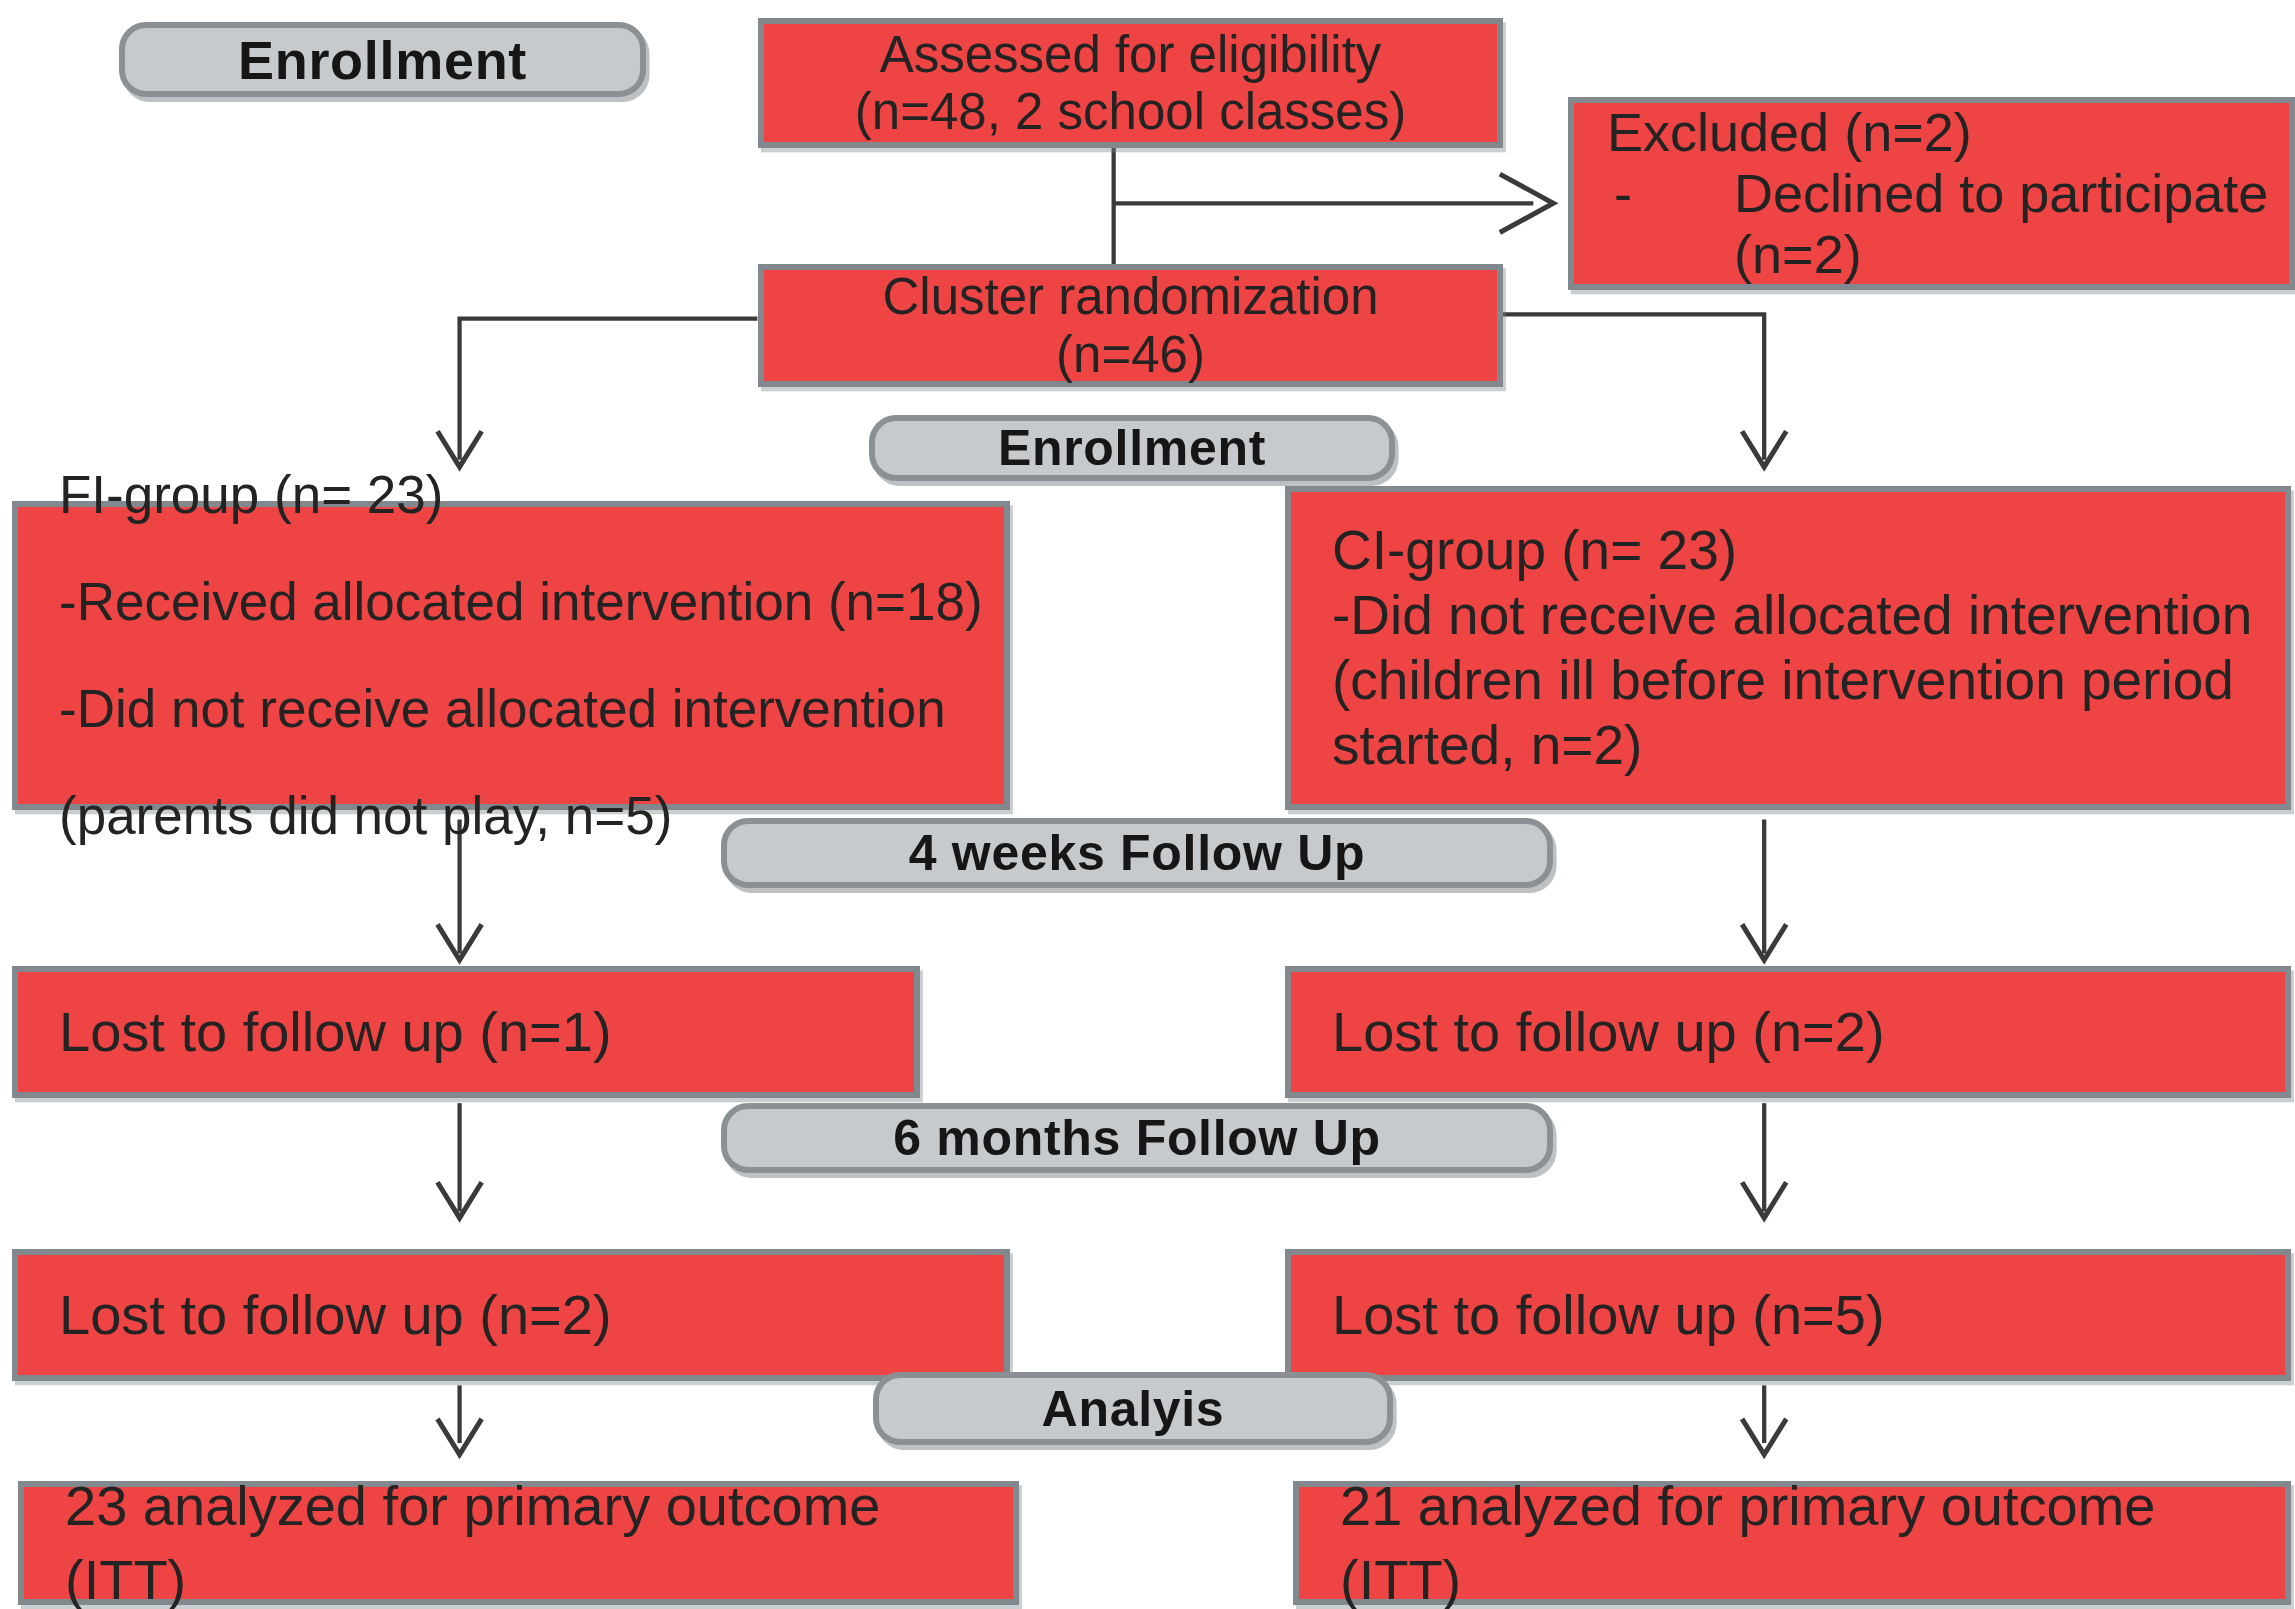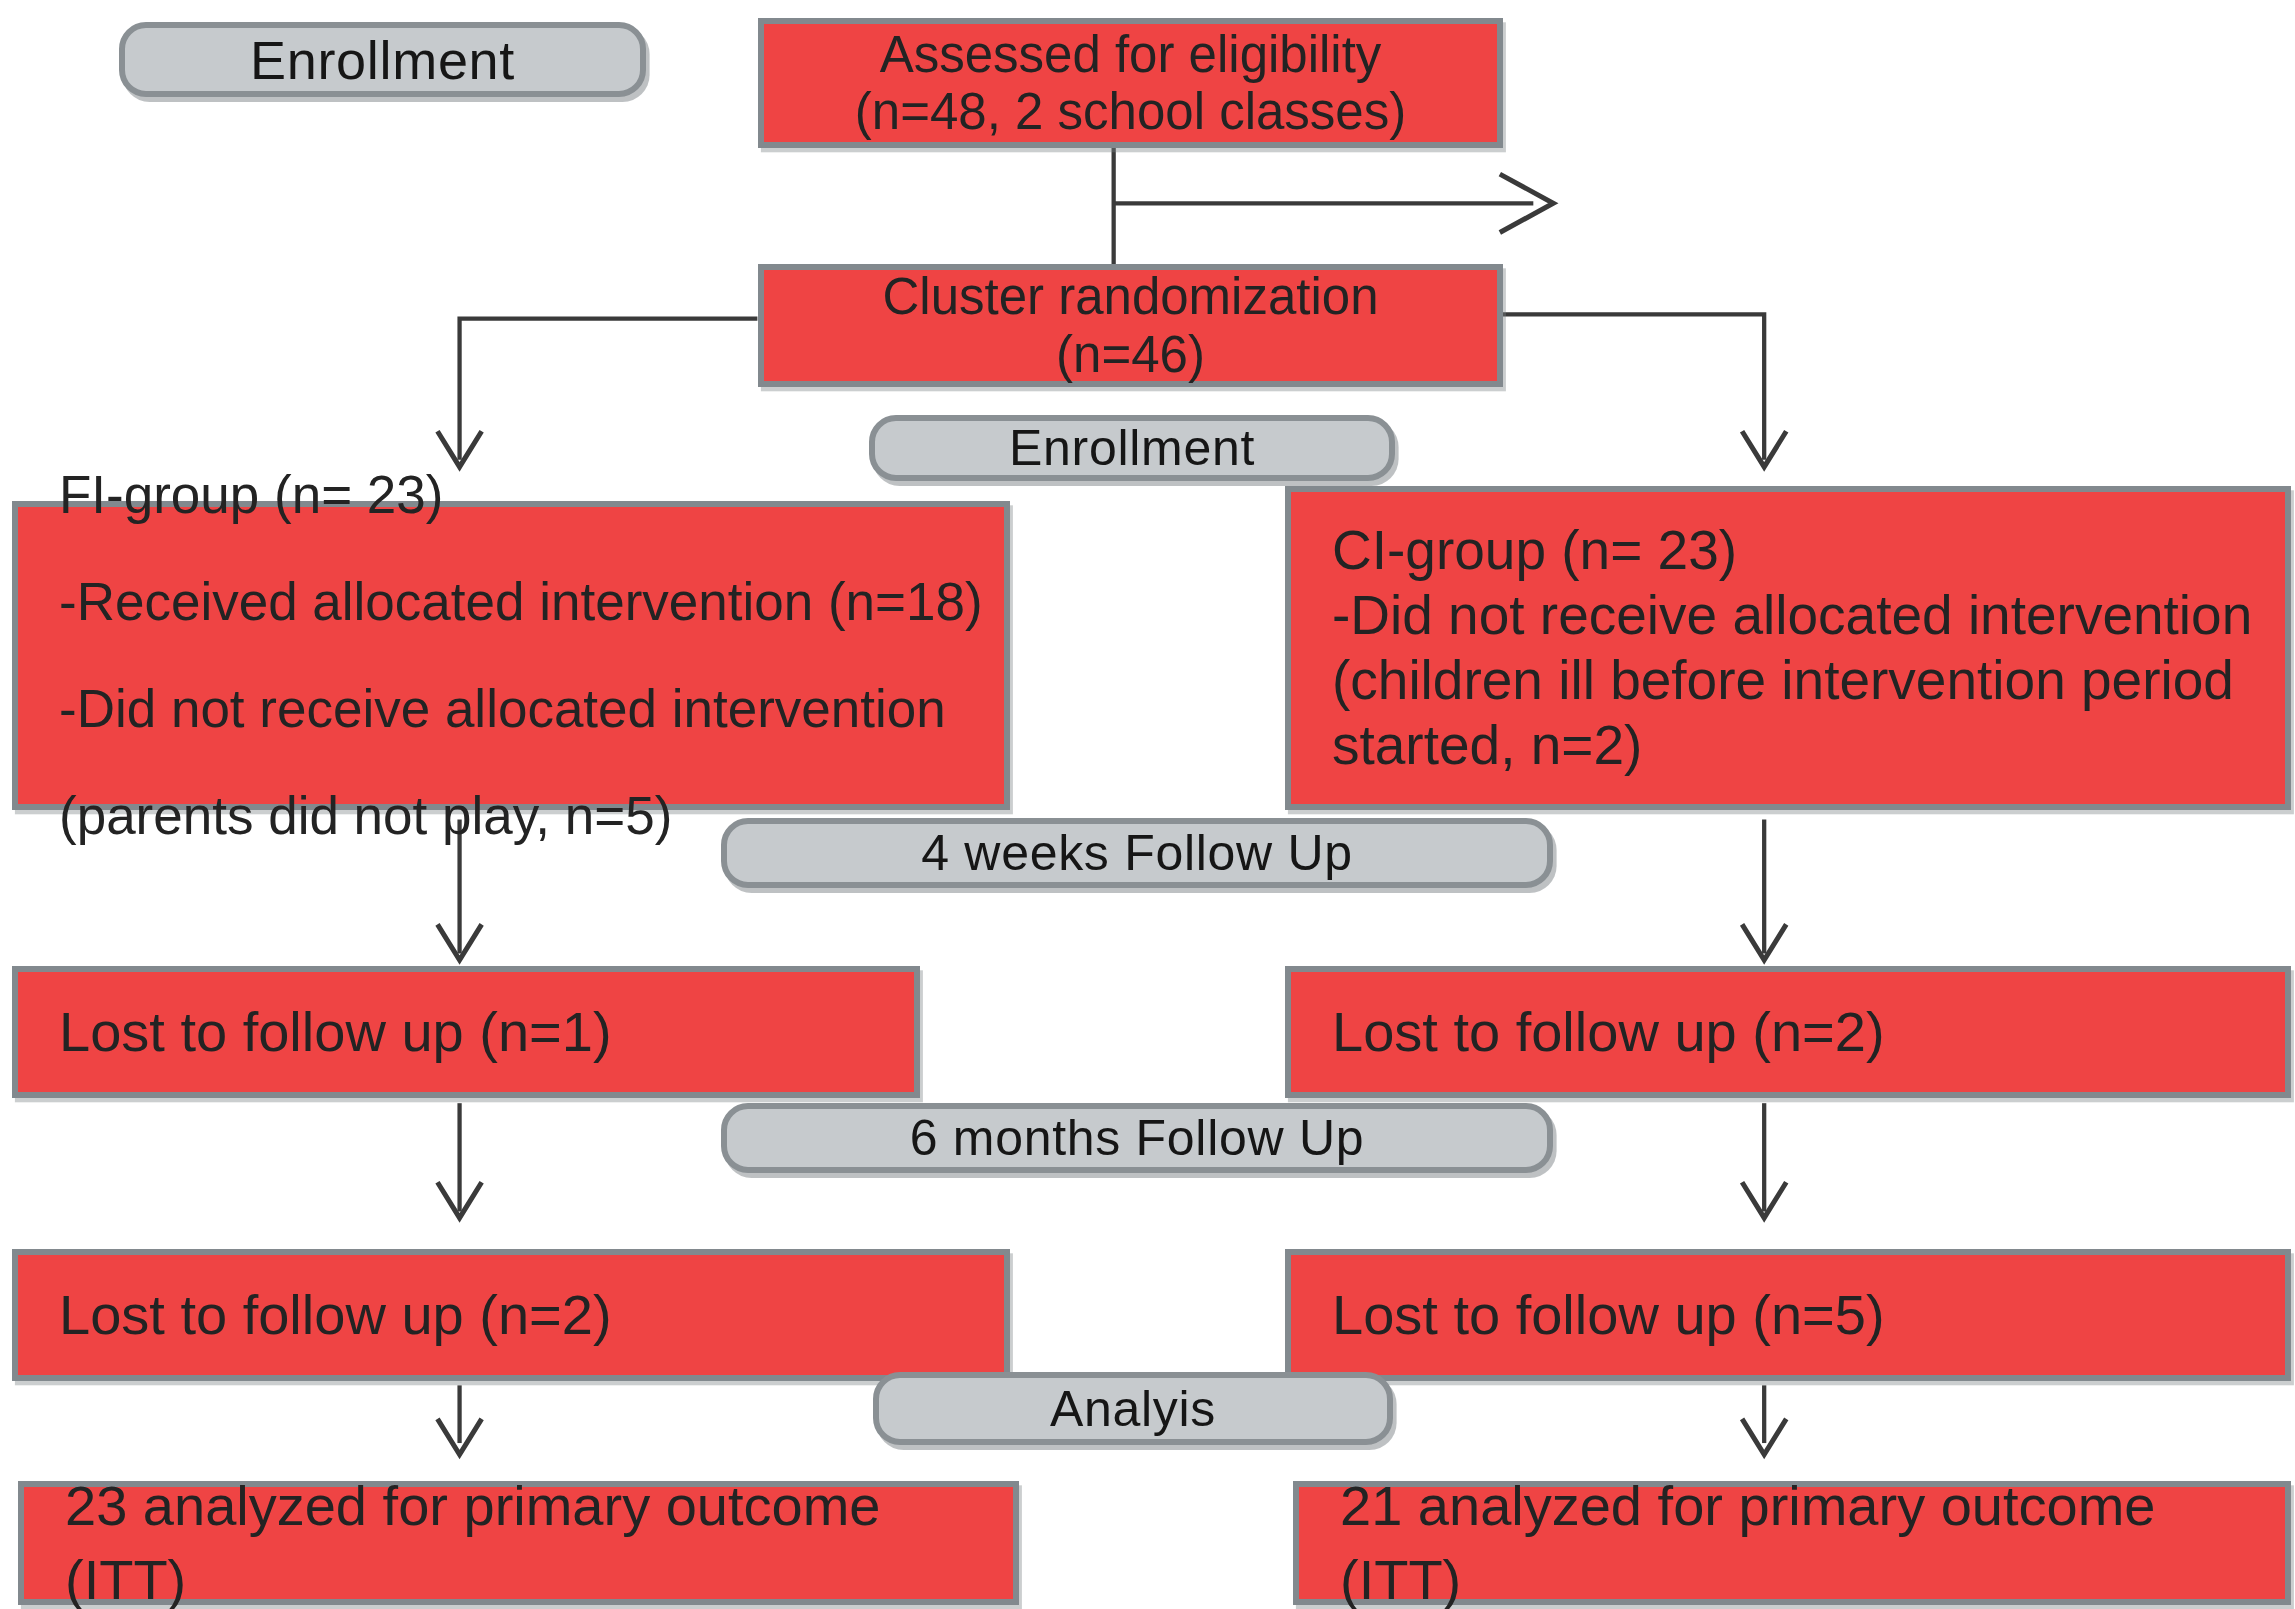--- a/index.html
+++ b/index.html
@@ -72,21 +72,21 @@
     position: absolute;
     box-sizing: border-box;
     background: var(--badge-fill, #c6cacd);
     border: 6.4px solid var(--badge-border, #8a9094);
     border-radius: 27px;
     box-shadow: 3.6px 5px 0 rgba(125, 132, 136, 0.50);
     display: flex;
     align-items: center;
     justify-content: center;
     text-align: center;
-    font-weight: normal;
+    font-weight: bold;
     color: #161616;
     font-size: 50px;
     letter-spacing: 0.7px;
   }
   .badge-enrollment { font-size: 54px; }
 </style>
 </head>
 <body>
 
 <div class="canvas">
@@ -119,20 +119,27 @@
 
   <div class="badge badge-enrollment" style="left:119px; top:22px; width:527px; height:75px;">
     <span>Enrollment</span>
   </div>
 
   <div class="wbox centered box-assessed" style="left:758px; top:18px; width:745px; height:130px;">
     <div>Assessed for eligibility</div>
     <div>(n=48, 2 school classes)</div>
   </div>
 
+  <div class="wbox box-excluded" style="left:1568px; top:97px; width:727px; height:193px;">
+    <div>Excluded (n=2)</div>
+    <div class="bullet-row">
+      <span class="bullet-dash">-</span>
+      <span>Declined to participate (n=2)</span>
+    </div>
+  </div>
 
   <div class="wbox centered box-cluster" style="left:758px; top:264px; width:745px; height:123px;">
     <div>Cluster randomization</div>
     <div>(n=46)</div>
   </div>
 
   <div class="badge" style="left:869px; top:415px; width:526px; height:66px;">
     <span>Enrollment</span>
   </div>
 

